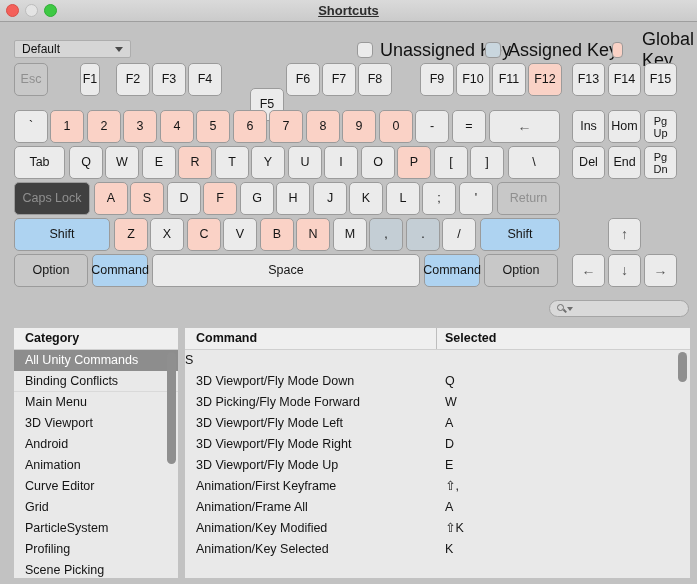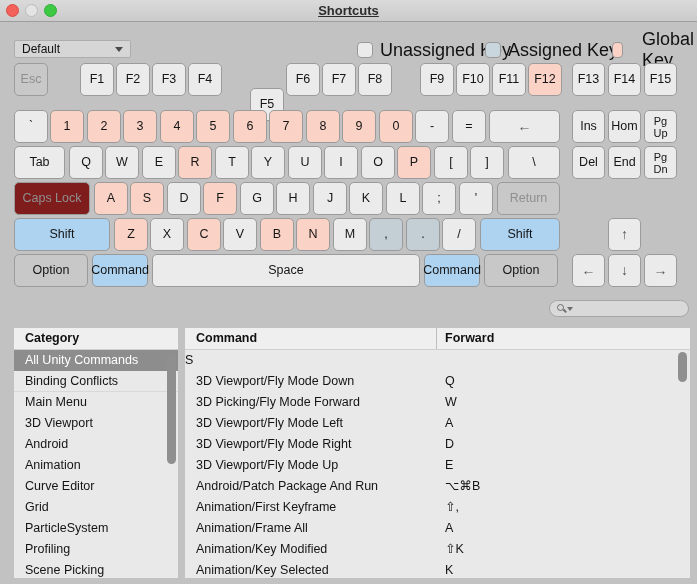--- a/index.html
+++ b/index.html
@@ -98,21 +98,21 @@
       <span>Assigned Key</span>
     </div>
     <div class="legend-item li-2">
       <span class="sw" style="background: rgb(250, 210, 198);"></span>
       <span>Global Key</span>
     </div>
   </div>
 
 <div id="keyboard">
     <div class="key disabled" style="left: 14px; top: 63px; width: 34px; background: rgb(200, 200, 200);">Esc</div>
-    <div class="key plain" style="left: 80px; top: 63px; width: 34px; background: rgb(235, 235, 235);">F1</div>
+    <div class="key plain" style="left: 80px; top: 63px; width: 20px; background: rgb(235, 235, 235);">F1</div>
     <div class="key plain" style="left: 116px; top: 63px; width: 34px; background: rgb(235, 235, 235);">F2</div>
     <div class="key plain" style="left: 152px; top: 63px; width: 34px; background: rgb(235, 235, 235);">F3</div>
     <div class="key plain" style="left: 188px; top: 63px; width: 34px; background: rgb(235, 235, 235);">F4</div>
     <div class="key plain" style="left: 250px; top: 53px; width: 34px; background: rgb(235, 235, 235); margin-top: 35px;">F5</div>
     <div class="key plain" style="left: 286px; top: 63px; width: 34px; background: rgb(235, 235, 235);">F6</div>
     <div class="key plain" style="left: 322px; top: 63px; width: 34px; background: rgb(235, 235, 235);">F7</div>
     <div class="key plain" style="left: 358px; top: 63px; width: 34px; background: rgb(235, 235, 235);">F8</div>
     <div class="key plain" style="left: 420px; top: 63px; width: 34px; background: rgb(235, 235, 235);">F9</div>
     <div class="key plain" style="left: 456px; top: 63px; width: 34px; background: rgb(235, 235, 235);">F10</div>
     <div class="key plain" style="left: 492px; top: 63px; width: 34px; background: rgb(235, 235, 235);">F11</div>
@@ -149,21 +149,21 @@
     <div class="key plain" style="left: 324px; top: 146px; width: 34px; background: rgb(235, 235, 235);">I</div>
     <div class="key plain" style="left: 361px; top: 146px; width: 34px; background: rgb(235, 235, 235);">O</div>
     <div class="key global" style="left: 397px; top: 146px; width: 34px; background: rgb(250, 210, 198);">P</div>
     <div class="key plain" style="left: 434px; top: 146px; width: 34px; background: rgb(235, 235, 235);">[</div>
     <div class="key plain" style="left: 470px; top: 146px; width: 34px; background: rgb(235, 235, 235);">]</div>
     <div class="key plain" style="left: 508px; top: 146px; width: 52px; background: rgb(235, 235, 235);">\</div>
     <div class="key plain" style="left: 572px; top: 146px; width: 33px; background: rgb(235, 235, 235);">Del</div>
     <div class="key plain" style="left: 608px; top: 146px; width: 33px; background: rgb(235, 235, 235);">End</div>
     <div class="key plain twoline" style="left: 644px; top: 146px; width: 33px; background: rgb(235, 235, 235);">Pg
 Dn</div>
-    <div class="key disabled" style="left: 14px; top: 182px; width: 76px; background: #7f1d1d;">Caps Lock</div>
+    <div class="key disabled" style="left: 14px; top: 182px; width: 76px; background: #404040;">Caps Lock</div>
     <div class="key global" style="left: 94px; top: 182px; width: 34px; background: rgb(250, 210, 198);">A</div>
     <div class="key global" style="left: 130px; top: 182px; width: 34px; background: rgb(250, 210, 198);">S</div>
     <div class="key plain" style="left: 167px; top: 182px; width: 34px; background: rgb(235, 235, 235);">D</div>
     <div class="key global" style="left: 203px; top: 182px; width: 34px; background: rgb(250, 210, 198);">F</div>
     <div class="key plain" style="left: 240px; top: 182px; width: 34px; background: rgb(235, 235, 235);">G</div>
     <div class="key plain" style="left: 276px; top: 182px; width: 34px; background: rgb(235, 235, 235);">H</div>
     <div class="key plain" style="left: 313px; top: 182px; width: 34px; background: rgb(235, 235, 235);">J</div>
     <div class="key plain" style="left: 349px; top: 182px; width: 34px; background: rgb(235, 235, 235);">K</div>
     <div class="key plain" style="left: 386px; top: 182px; width: 34px; background: rgb(235, 235, 235);">L</div>
     <div class="key plain" style="left: 422px; top: 182px; width: 34px; background: rgb(235, 235, 235);">;</div>
@@ -210,21 +210,21 @@
       <div class="cat-row">ParticleSystem</div>
       <div class="cat-row">Profiling</div>
       <div class="cat-row">Scene Picking</div>
     </div>
   <div class="thumb" id="cat-thumb"></div>
 </div>
 
 <div class="panel" id="command-panel">
   <div class="panel-header">
     <div class="h-command">Command</div>
-    <div class="h-shortcut">Forward</div>
+    <div class="h-shortcut">Selected</div>
   </div>
   <div id="command-rows">
       <div class="cmd-row">
         <div class="cmd-short">S</div>
       </div>
       <div class="cmd-row">
         <div class="cmd-name">3D Viewport/Fly Mode Down</div>
         <div class="cmd-short">Q</div>
       </div>
       <div class="cmd-row">
@@ -237,24 +237,20 @@
       </div>
       <div class="cmd-row">
         <div class="cmd-name">3D Viewport/Fly Mode Right</div>
         <div class="cmd-short">D</div>
       </div>
       <div class="cmd-row">
         <div class="cmd-name">3D Viewport/Fly Mode Up</div>
         <div class="cmd-short">E</div>
       </div>
       <div class="cmd-row">
-        <div class="cmd-name">Android/Patch Package And Run</div>
-        <div class="cmd-short">⌥⌘B</div>
-      </div>
-      <div class="cmd-row">
         <div class="cmd-name">Animation/First Keyframe</div>
         <div class="cmd-short">⇧,</div>
       </div>
       <div class="cmd-row">
         <div class="cmd-name">Animation/Frame All</div>
         <div class="cmd-short">A</div>
       </div>
       <div class="cmd-row">
         <div class="cmd-name">Animation/Key Modified</div>
         <div class="cmd-short">⇧K</div>

